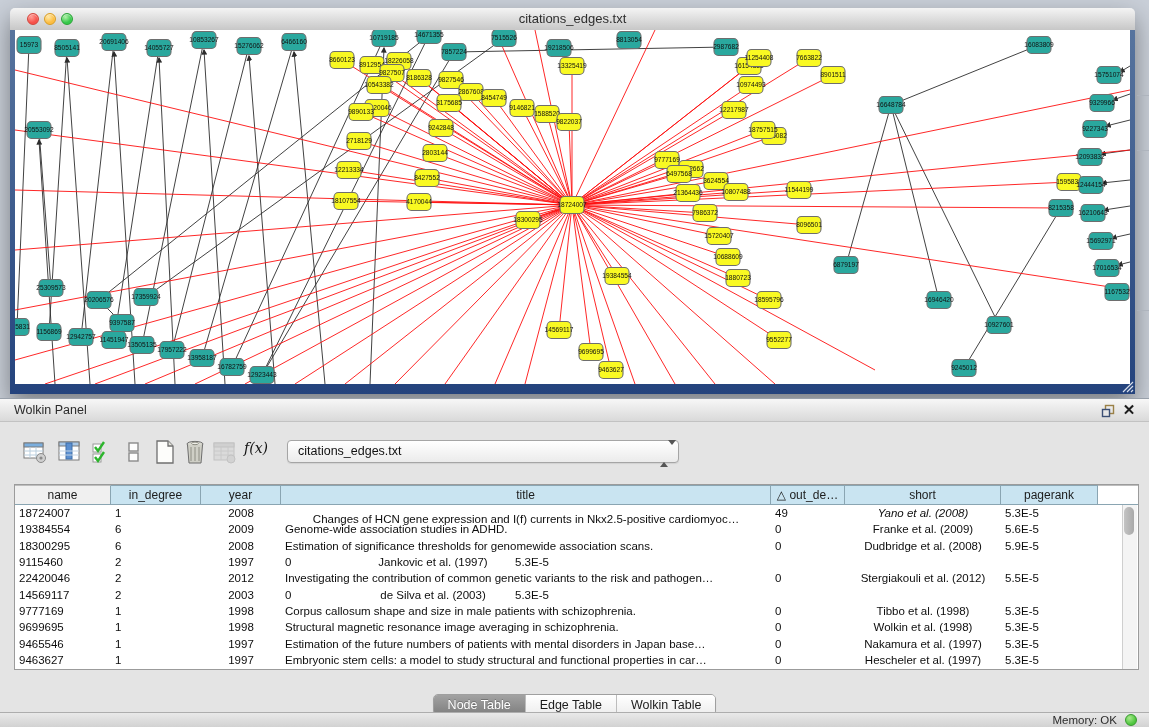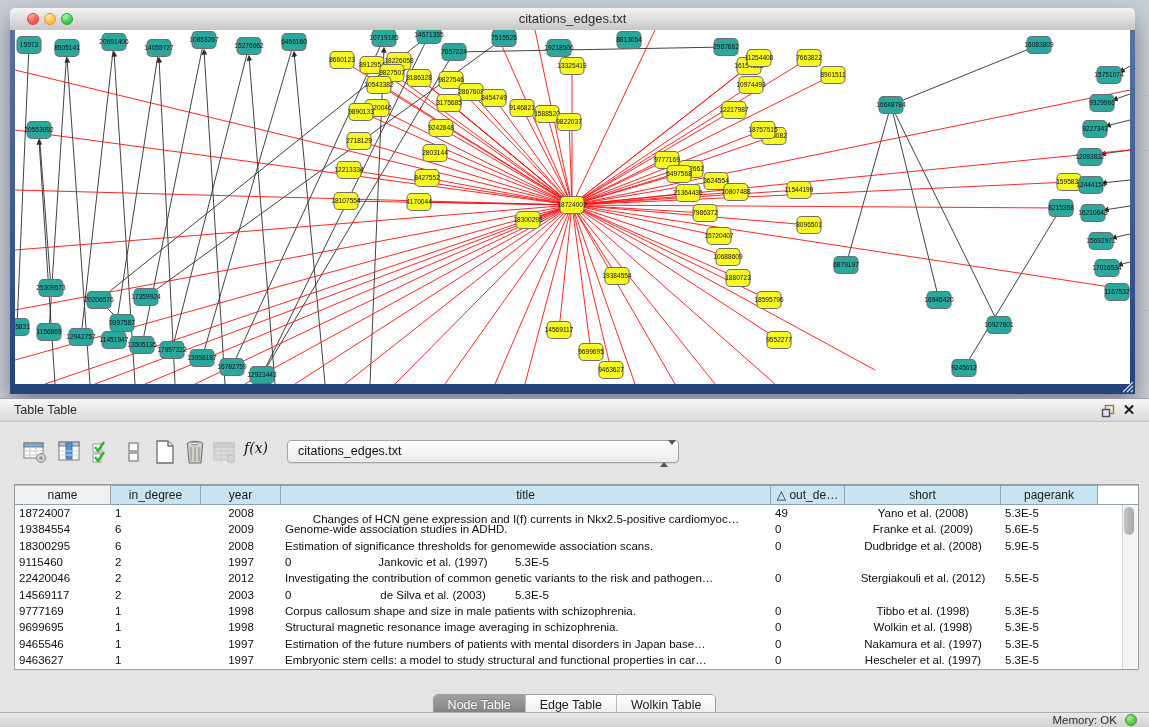--- a/index.html
+++ b/index.html
@@ -611,21 +611,21 @@
     <svg class="grip" width="14" height="14">
       <path d="M13,3 L3,13 M13,7 L7,13 M13,11 L11,13" stroke="#d7deea" stroke-width="1.2" fill="none"></path>
     </svg>
   </div>
 </div>
 <div class="rstrip-line" style="top:95px"></div>
 <div class="rstrip-line" style="top:150px"></div>
 <div class="rstrip-line" style="top:310px"></div>
 
 <div class="tp-header">
-  <span class="tp-title">Table Table</span>
+  <span class="tp-title">Wolkin Panel</span>
   <svg class="tp-float" viewBox="0 0 14 14">
     <rect x="4.5" y="1.5" width="8" height="8" fill="none" stroke="#9a8046" stroke-width="1.4"></rect>
     <rect x="1.5" y="5.5" width="7" height="7" fill="#e6e6e6" stroke="#3c4f74" stroke-width="1.4"></rect>
   </svg>
   <div class="tp-close">✕</div>
 </div>
 
 <div class="panel-body">
   <div class="toolbar">
     <svg class="tbtn" style="left:21px" viewBox="0 0 28 28">
@@ -688,21 +688,21 @@
         <div class="hc" style="width: 97px;">pagerank</div>
         <div class="hc filler"></div>
       </div>
     <div id="grid-rows">
         <div class="gr">
           <div class="gc" style="width: 96px; text-align: left;">18724007</div>
           <div class="gc" style="width: 90px; text-align: left;">1</div>
           <div class="gc" style="width: 80px; text-align: center;">2008</div>
           <div class="gc" style="width: 490px; text-align: center; margin-top: 11px;">Changes of HCN gene expression and I(f) currents in Nkx2.5-positive cardiomyoc…</div>
           <div class="gc" style="width: 74px; text-align: left;">49</div>
-          <div class="gc" style="width: 156px; text-align: center;">Yano et al. (2008)</div>
+          <div class="gc" style="width: 156px; text-align: center; font-style: italic;">Yano et al. (2008)</div>
           <div class="gc" style="width: 97px; text-align: left;">5.3E-5</div>
         </div>
         <div class="gr">
           <div class="gc" style="width: 96px; text-align: left;">19384554</div>
           <div class="gc" style="width: 90px; text-align: left;">6</div>
           <div class="gc" style="width: 80px; text-align: center;">2009</div>
           <div class="gc" style="width: 490px; text-align: left;">Genome-wide association studies in ADHD.</div>
           <div class="gc" style="width: 74px; text-align: left;">0</div>
           <div class="gc" style="width: 156px; text-align: center;">Franke et al. (2009)</div>
           <div class="gc" style="width: 97px; text-align: left;">5.6E-5</div>

